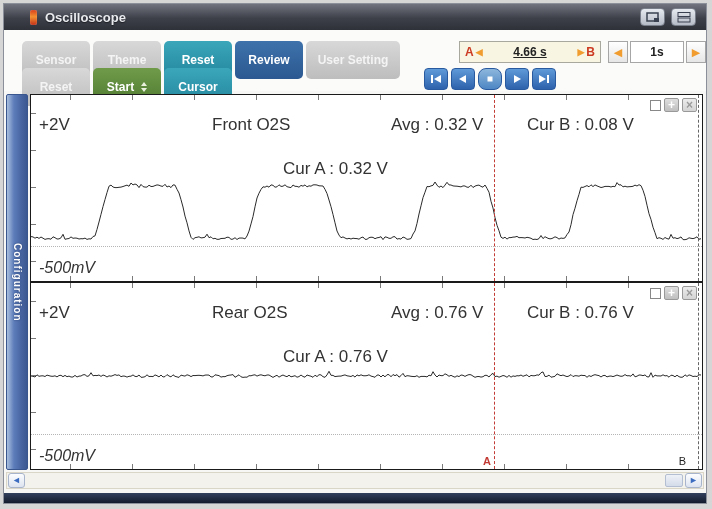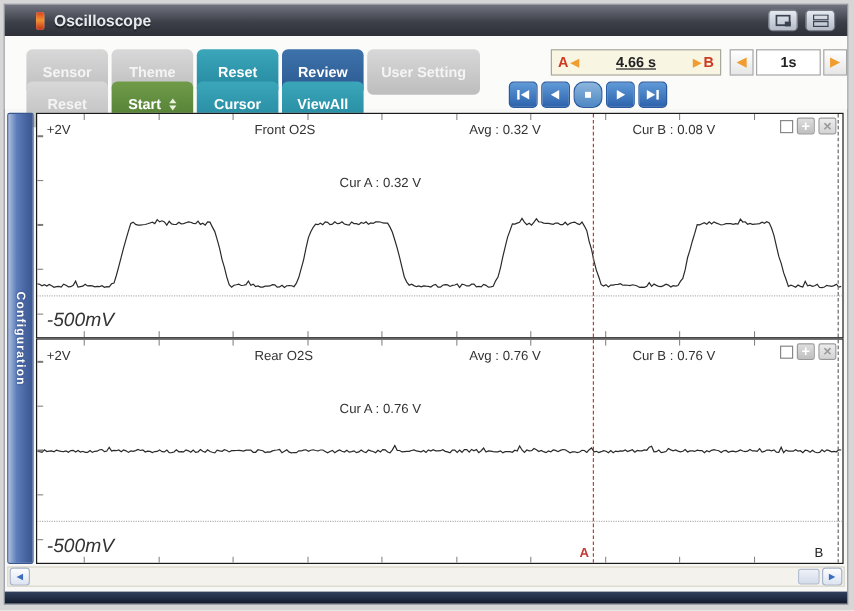--- a/index.html
+++ b/index.html
@@ -77,21 +77,21 @@
   .zero-line { position: absolute; left: 0; right: 0; top: 81%; border-top: 1px dotted #b5b5b5; }
   .ticks-top { position: absolute; top: 0; left: 0; right: 0; height: 5px;
                background: repeating-linear-gradient(to right, transparent 0 61px, #7a7a7a 61px 62px);
                background-position: -22px 0; }
   .ticks-bottom { position: absolute; bottom: 0; left: 0; right: 0; height: 5px;
                background: repeating-linear-gradient(to right, transparent 0 61px, #7a7a7a 61px 62px);
                background-position: -22px 0; }
   .ticks-left { position: absolute; left: 0; top: 0; bottom: 0; width: 5px;
                background: repeating-linear-gradient(to bottom, transparent 0 36px, #7a7a7a 36px 37px);
                background-position: 0 -18px; }
-  .hdr { position: absolute; top: 8px; font-size: 11px; color: #333; white-space: nowrap; }
+  .hdr { position: absolute; top: 20px; font-size: 17px; color: #333; white-space: nowrap; }
   .pos-ymax { left: 8px; } .pos-name { left: 145px; margin-left: 36px; } .pos-cura { left: 252px; margin-top: 44px; }
   .pos-avg { left: 360px; } .pos-curb { left: 496px; }
   .ch-controls { position: absolute; top: 3px; right: 5px; display: flex; gap: 3px; align-items: center; }
   .chk { width: 11px; height: 11px; background: #fff; border: 1px solid #888; }
   .mini-btn { width: 15px; height: 14px; border: 1px solid #999; border-radius: 2px;
               font-size: 12px; line-height: 12px; text-align: center; font-weight: bold; }
   .mini-plus { background: linear-gradient(#dedede, #bfbfbf); color: #fff; }
   .mini-close { background: linear-gradient(#ececec, #d4d4d4); color: #9a9a9a; }
   .y-min { position: absolute; left: 8px; bottom: 4px; font-size: 16px; color: #333; font-style: italic; }
   .cursor-a { position: absolute; top: 0; bottom: 0; left: 69%; width: 0; border-left: 1px dashed #c23b35; }
@@ -149,21 +149,20 @@
       <div class="btn-row2">
         <button class="tbtn gray w68">Reset</button>
         <button class="tbtn green w68">
           <span>Start</span>
           <span class="spin">
               <i class="up"></i>
               <i class="dn"></i>
             </span>
         </button>
         <button class="tbtn teal w68">Cursor</button>
-        <button class="tbtn teal w68">ViewAll</button>
       </div>
 
       <div class="ab-box">
         <span class="ab-a">A</span>
         <span class="ab-arrow">◀</span>
         <span class="ab-value">4.66 s</span>
         <span class="ab-arrow">▶</span>
         <span class="ab-b">B</span>
       </div>
 

